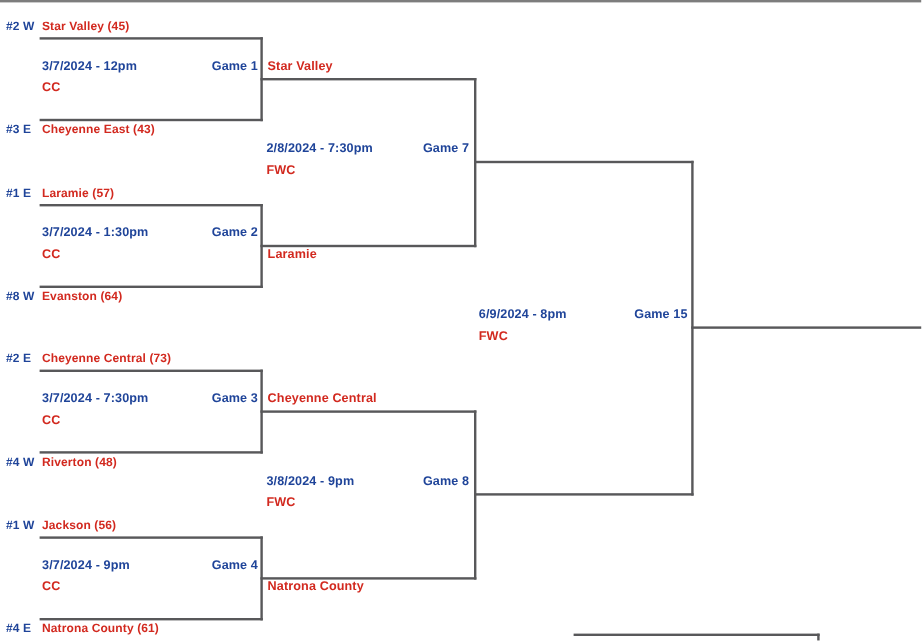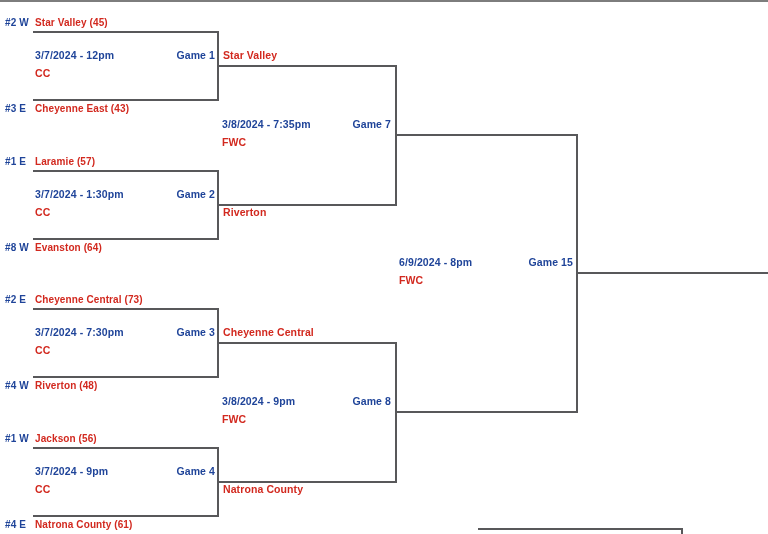--- a/index.html
+++ b/index.html
@@ -40,21 +40,21 @@
   <div class="t red" style="left:35px;top:156px">Laramie (57)</div>
   <div class="hline" style="left:33px;top:170px;width:186px"></div>
   <div class="vline" style="left:217px;top:170px;height:70px"></div>
   <div class="hline" style="left:33px;top:238px;width:186px"></div>
   <div class="t blue info" style="left:35px;top:189px">3/7/2024 - 1:30pm</div>
   <div class="t blue info ra" style="left:95px;top:189px">Game 2</div>
   <div class="t red info" style="left:35px;top:207px">CC</div>
   <div class="t blue" style="left:5px;top:242px">#8 W</div>
   <div class="t red" style="left:35px;top:242px">Evanston (64)</div>
   <div class="hline" style="left:217px;top:204px;width:180px"></div>
-  <div class="t red info" style="left:223px;top:207px">Riverton</div>
+  <div class="t red info" style="left:223px;top:207px">Laramie</div>
 
   <div class="t blue" style="left:5px;top:294px">#2 E</div>
   <div class="t red" style="left:35px;top:294px">Cheyenne Central (73)</div>
   <div class="hline" style="left:33px;top:308px;width:186px"></div>
   <div class="vline" style="left:217px;top:308px;height:70px"></div>
   <div class="hline" style="left:33px;top:376px;width:186px"></div>
   <div class="t blue info" style="left:35px;top:327px">3/7/2024 - 7:30pm</div>
   <div class="t blue info ra" style="left:95px;top:327px">Game 3</div>
   <div class="t red info" style="left:35px;top:345px">CC</div>
   <div class="t blue" style="left:5px;top:380px">#4 W</div>
@@ -69,21 +69,21 @@
   <div class="hline" style="left:33px;top:515px;width:186px"></div>
   <div class="t blue info" style="left:35px;top:466px">3/7/2024 - 9pm</div>
   <div class="t blue info ra" style="left:95px;top:466px">Game 4</div>
   <div class="t red info" style="left:35px;top:484px">CC</div>
   <div class="t blue" style="left:5px;top:519px">#4 E</div>
   <div class="t red" style="left:35px;top:519px">Natrona County (61)</div>
   <div class="hline" style="left:217px;top:481px;width:180px"></div>
   <div class="t red info" style="left:223px;top:484px">Natrona County</div>
 
   <div class="vline" style="left:395px;top:65px;height:141px"></div>
-  <div class="t blue info" style="left:222px;top:119px">3/8/2024 - 7:35pm</div>
+  <div class="t blue info" style="left:222px;top:119px">2/8/2024 - 7:30pm</div>
   <div class="t blue info ra" style="left:271px;top:119px">Game 7</div>
   <div class="t red info" style="left:222px;top:137px">FWC</div>
   <div class="hline" style="left:395px;top:134px;width:183px"></div>
 
   <div class="vline" style="left:395px;top:342px;height:141px"></div>
   <div class="t blue info" style="left:222px;top:396px">3/8/2024 - 9pm</div>
   <div class="t blue info ra" style="left:271px;top:396px">Game 8</div>
   <div class="t red info" style="left:222px;top:414px">FWC</div>
   <div class="hline" style="left:395px;top:411px;width:183px"></div>
 

